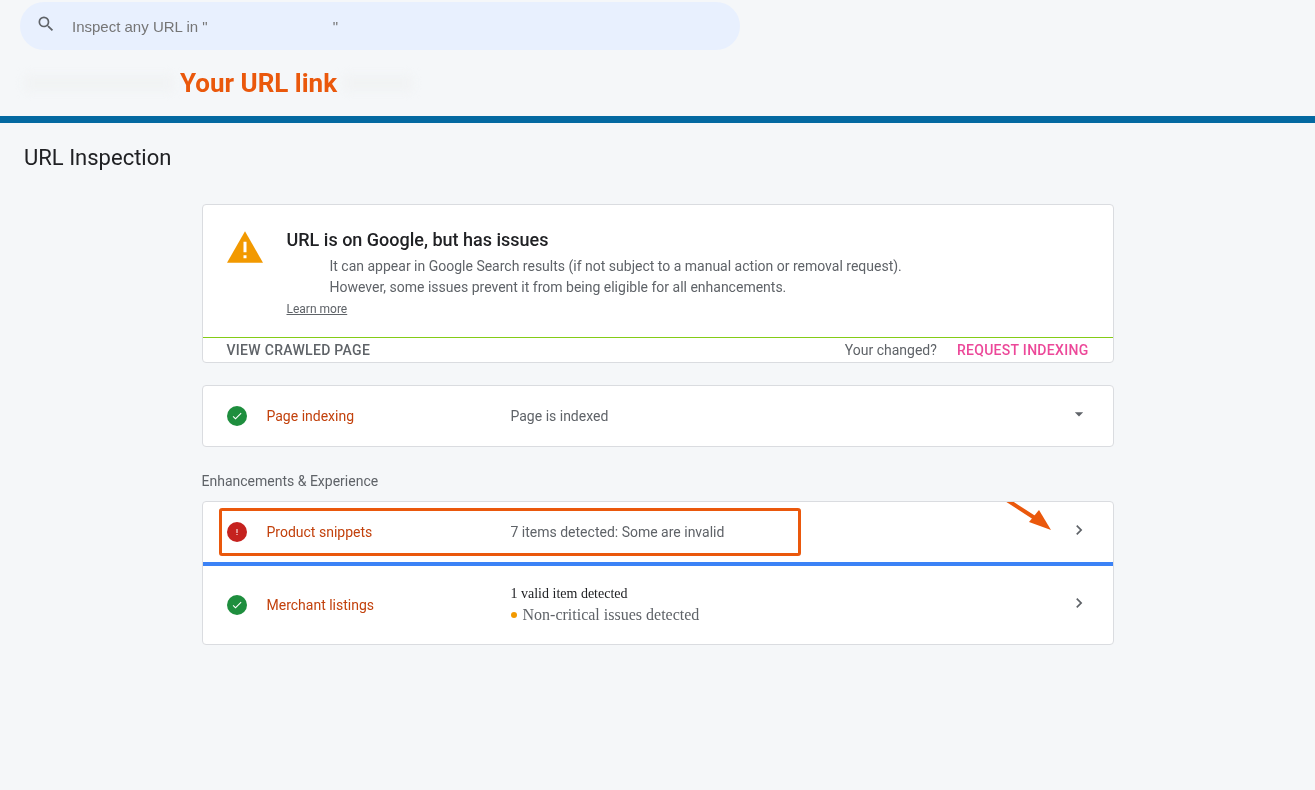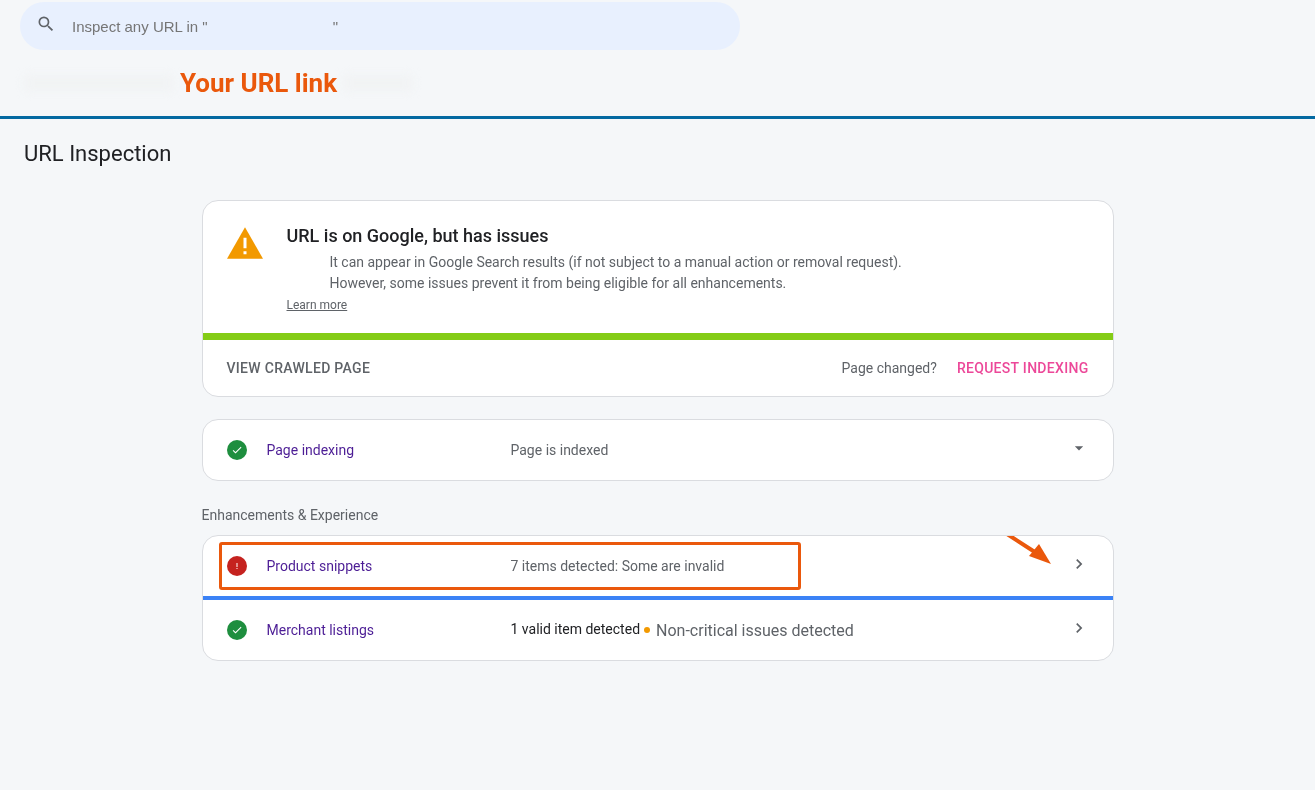--- a/index.html
+++ b/index.html
@@ -28,21 +28,21 @@
       outline: none;
       font-size: 15px;
       color: #5f6368;
       margin-left: 16px;
       width: 100%;
     }
     .url-link-section {
       padding: 18px 0 18px 24px;
       display: flex;
       align-items: center;
-      border-bottom: 3px solid #0369a1;
+      border-bottom: 7px solid #0369a1;
       margin-left: 0;
     }
     .redacted-pill {
       background: #f1f3f4;
       border-radius: 4px;
       filter: blur(4px);
       height: 16px;
     }
     .url-link-text {
       color: #ea580c;
@@ -56,21 +56,21 @@
       color: #202124;
       padding: 22px 0 0 24px;
     }
     .main-panel {
       margin: 34px auto 0 auto;
       width: 912px;
     }
     .card {
       background: #fff;
       border: 1px solid #dadce0;
-      border-radius: 16px;
+      border-radius: 4px;
       overflow: hidden;
     }
     .status-header {
       display: flex;
       padding: 24px 24px 20px 24px;
     }
     .warning-triangle { flex-shrink: 0; margin-right: 24px; margin-top: 2px; }
     .status-title {
       font-size: 18px;
       font-weight: 500;
@@ -86,24 +86,24 @@
     }
     .learn-more {
       color: #5f6368;
       text-decoration: underline;
       font-size: 12px;
       cursor: pointer;
       display: inline-block;
       margin-top: 2px;
     }
     .card-actions {
-      border-top: 7px solid #84cc16;
-      display: flex;
-      align-items: center;
-      padding: 20px 24px;
+      border-top: 1px solid #84cc16;
+      display: flex;
+      align-items: center;
+      padding: 4px 24px;
     }
     .btn-text {
       color: #5f6368;
       font-weight: 500;
       font-size: 14px;
       letter-spacing: 0.3px;
       cursor: pointer;
       text-transform: uppercase;
     }
     .btn-text.primary { color: #ec4899; margin-left: 20px; }
@@ -133,30 +133,30 @@
       border-radius: 50%;
       display: flex;
       align-items: center;
       justify-content: center;
       flex-shrink: 0;
     }
     .status-icon.ok { background: #1e8e3e; }
     .status-icon.err { background: #c5221f; }
     .row-label {
       font-size: 14px;
-      color: #4c1d95;
+      color: #c2410c;
       margin-left: 20px;
       width: 244px;
       flex-shrink: 0;
     }
     .row-value {
       font-size: 14px;
       color: #5f6368;
     }
-    .row-value-multi { display: flex; flex-direction: row; gap: 4px; }
+    .row-value-multi { display: flex; flex-direction: column; gap: 4px; font-family: Liberation Serif, serif; }
     .row-sub {
       font-size: 16px;
       color: #5f6368;
       display: flex;
       align-items: center;
       gap: 6px;
     }
     .dot-warn {
       width: 6px; height: 6px; border-radius: 50%; background: #f29900;
     }
@@ -222,21 +222,21 @@
       </span>
       <div>
         <div class="status-title">URL is on Google, but has issues</div>
         <div class="status-desc">It can appear in Google Search results (if not subject to a manual action or removal request). However, some issues prevent it from being eligible for all enhancements.</div>
         <a class="learn-more">Learn more</a>
       </div>
     </div>
     <div class="card-actions">
       <span class="btn-text">VIEW CRAWLED PAGE</span>
       <span class="spacer"></span>
-      <span class="page-changed">Page changed?</span>
+      <span class="page-changed">Your changed?</span>
       <span class="btn-text primary">REQUEST INDEXING</span>
     </div>
   </div>
 
   <div class="card list-card">
     <div class="row">
       <span class="status-icon ok">
         <svg width="12" height="12" viewBox="0 0 24 24" fill="#fff">
             <path d="M9 16.17 4.83 12l-1.42 1.41L9 19 21 7l-1.41-1.41z"></path>
           </svg>

